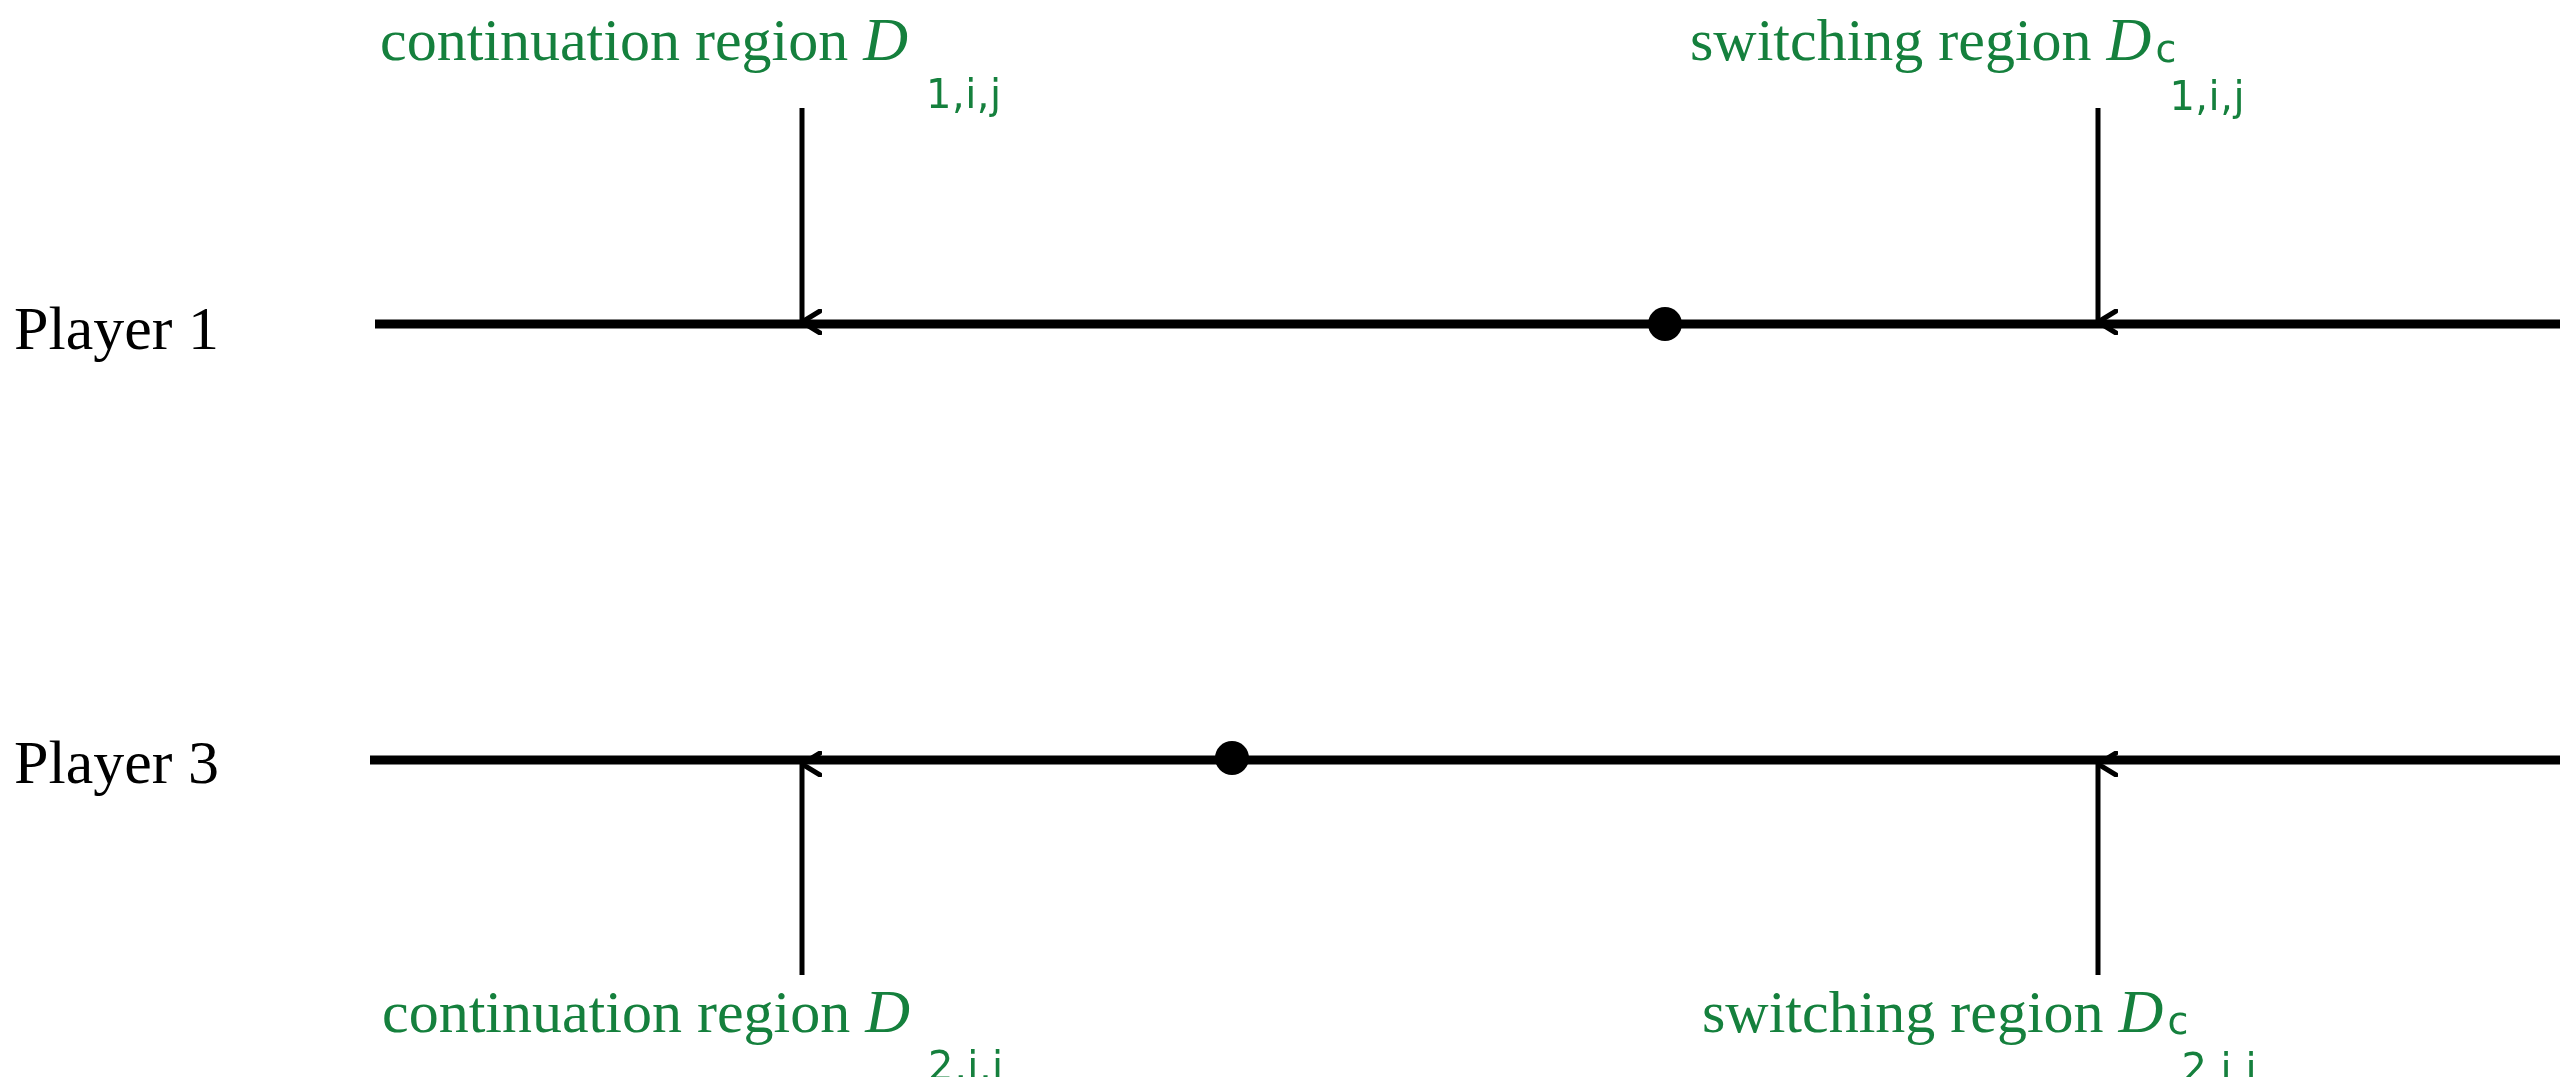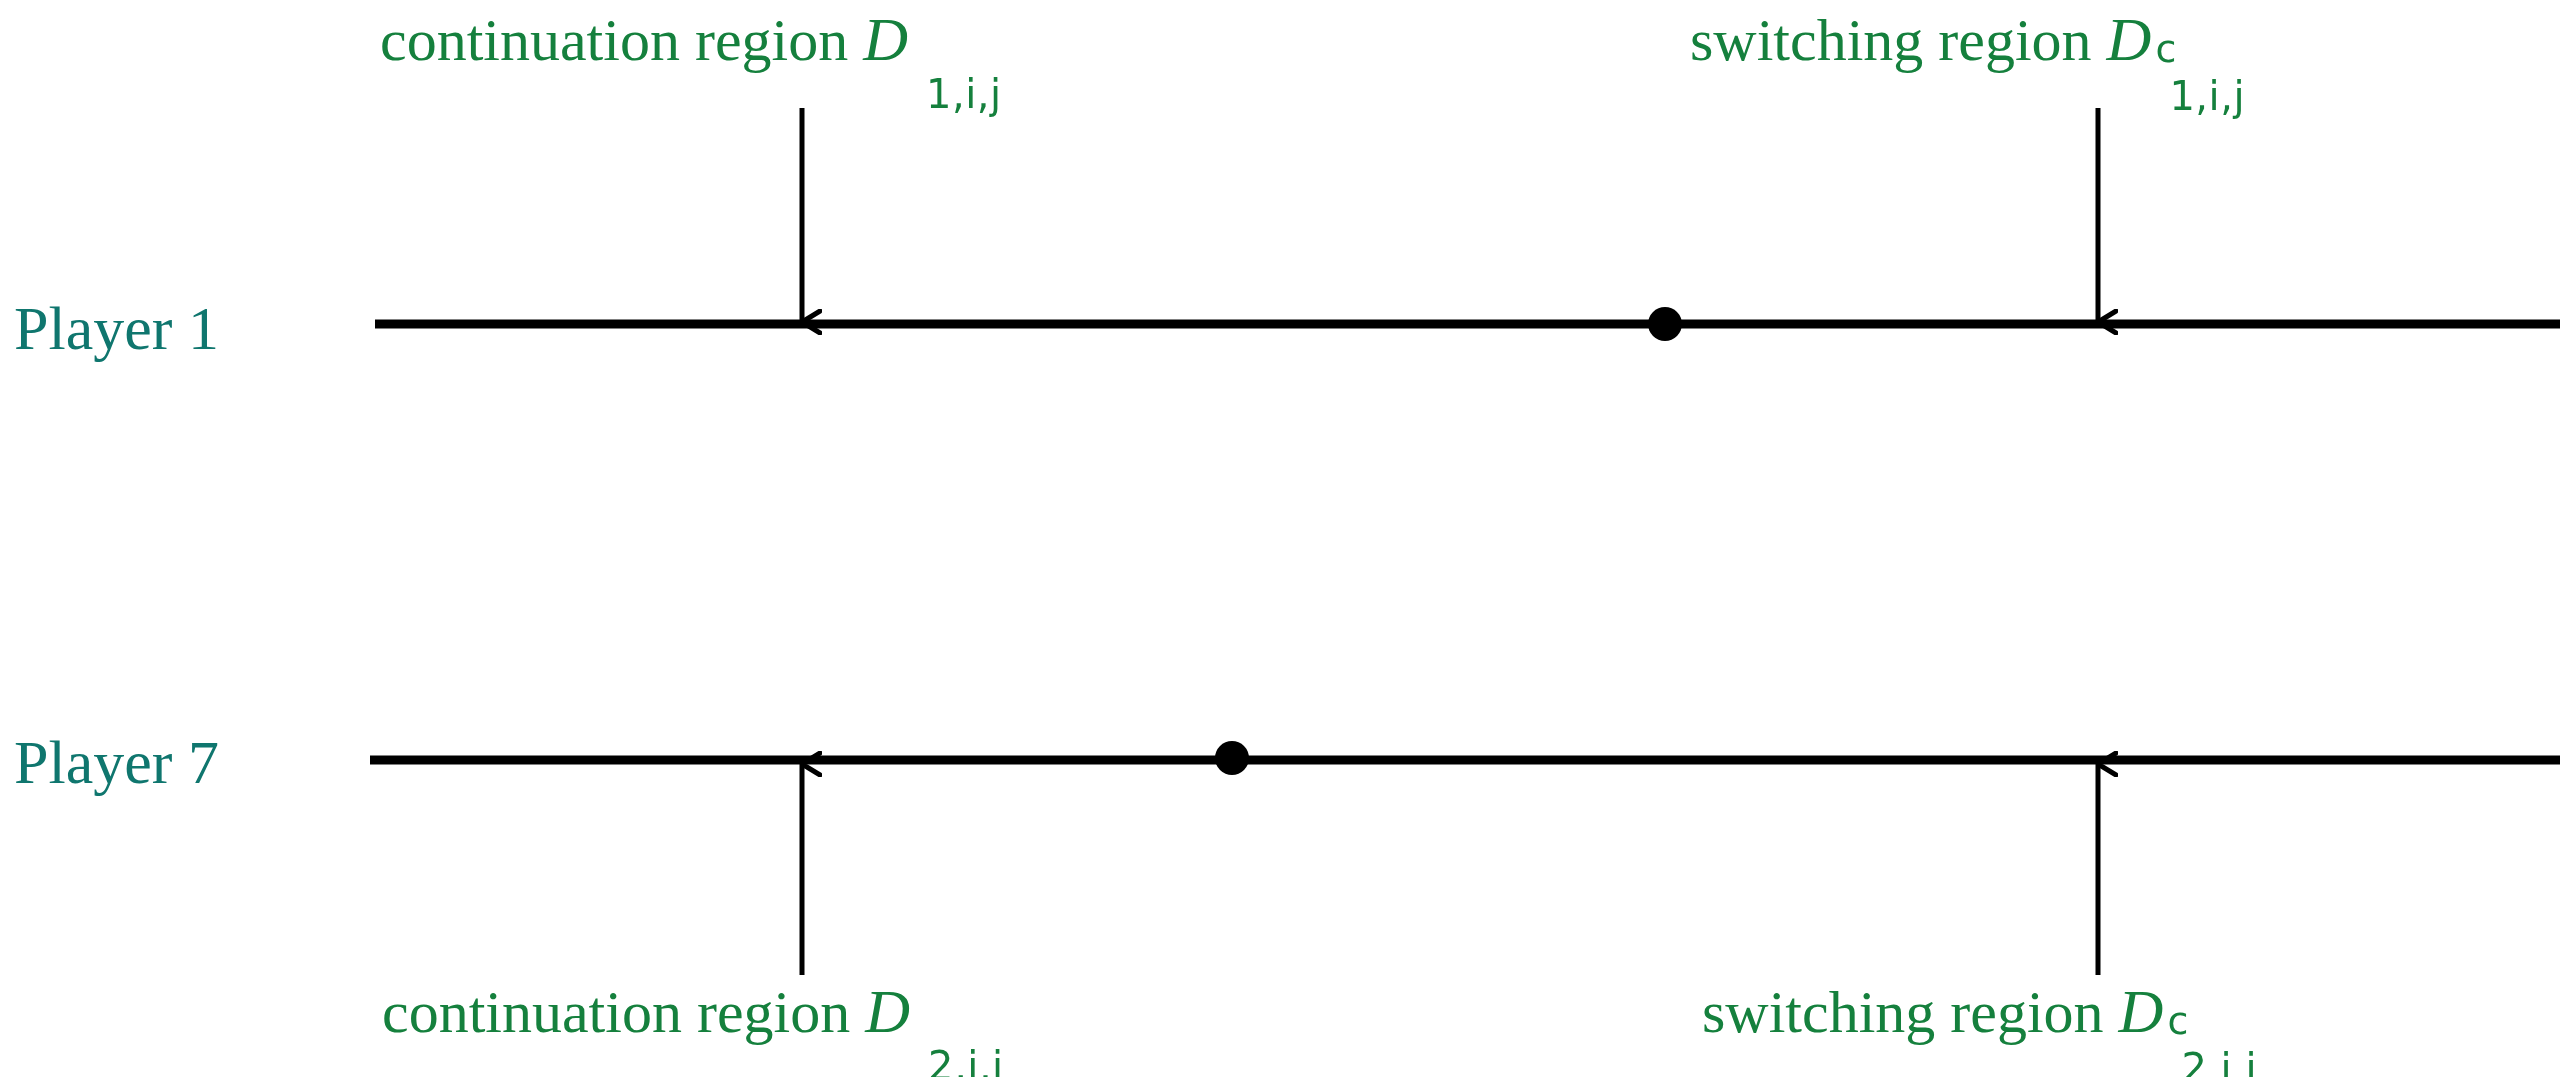--- a/index.html
+++ b/index.html
@@ -22,21 +22,21 @@
     top: 0;
     width: 2560px;
     height: 1077px;
   }
   .player-label {
     position: absolute;
     font-family: "Liberation Serif", "DejaVu Serif", serif;
     font-size: 62px;
     line-height: 1;
     white-space: nowrap;
-    color: #0f766e;
+    color: #000000;
   }
   #player1-label { left: 14px; top: 297px; }
   #player2-label { left: 14px; top: 731px; }
 
   .region-label {
     position: absolute;
     font-family: "Liberation Serif", "DejaVu Serif", serif;
     font-size: 60px;
     line-height: 1;
     white-space: nowrap;
@@ -108,21 +108,21 @@
     <line x1="802" y1="108" x2="802" y2="322" stroke="#000000" stroke-width="5" marker-end="url(#arrowdown)"></line>
 
     <line x1="2098" y1="108" x2="2098" y2="322" stroke="#000000" stroke-width="5" marker-end="url(#arrowdown)"></line>
 
     <line x1="802" y1="975" x2="802" y2="764" stroke="#000000" stroke-width="5" marker-end="url(#arrowup)"></line>
 
     <line x1="2098" y1="975" x2="2098" y2="764" stroke="#000000" stroke-width="5" marker-end="url(#arrowup)"></line>
   </svg>
 
   <div class="player-label" id="player1-label">Player 1</div>
-  <div class="player-label" id="player2-label">Player 7</div>
+  <div class="player-label" id="player2-label">Player 3</div>
 
   <div class="region-label" id="label-top-left">
     <span>continuation region</span>
     <span class="mathvar">D</span><span class="subsup"><span class="sub">1,i,j</span></span><span class="spacer-sub"></span>
   </div>
 
   <div class="region-label" id="label-top-right">
     <span>switching region</span>
     <span class="mathvar">D</span><span class="subsup"><span class="sup">c</span><span class="sub sub-with-sup">1,i,j</span></span><span class="spacer-sub-c"></span>
   </div>

